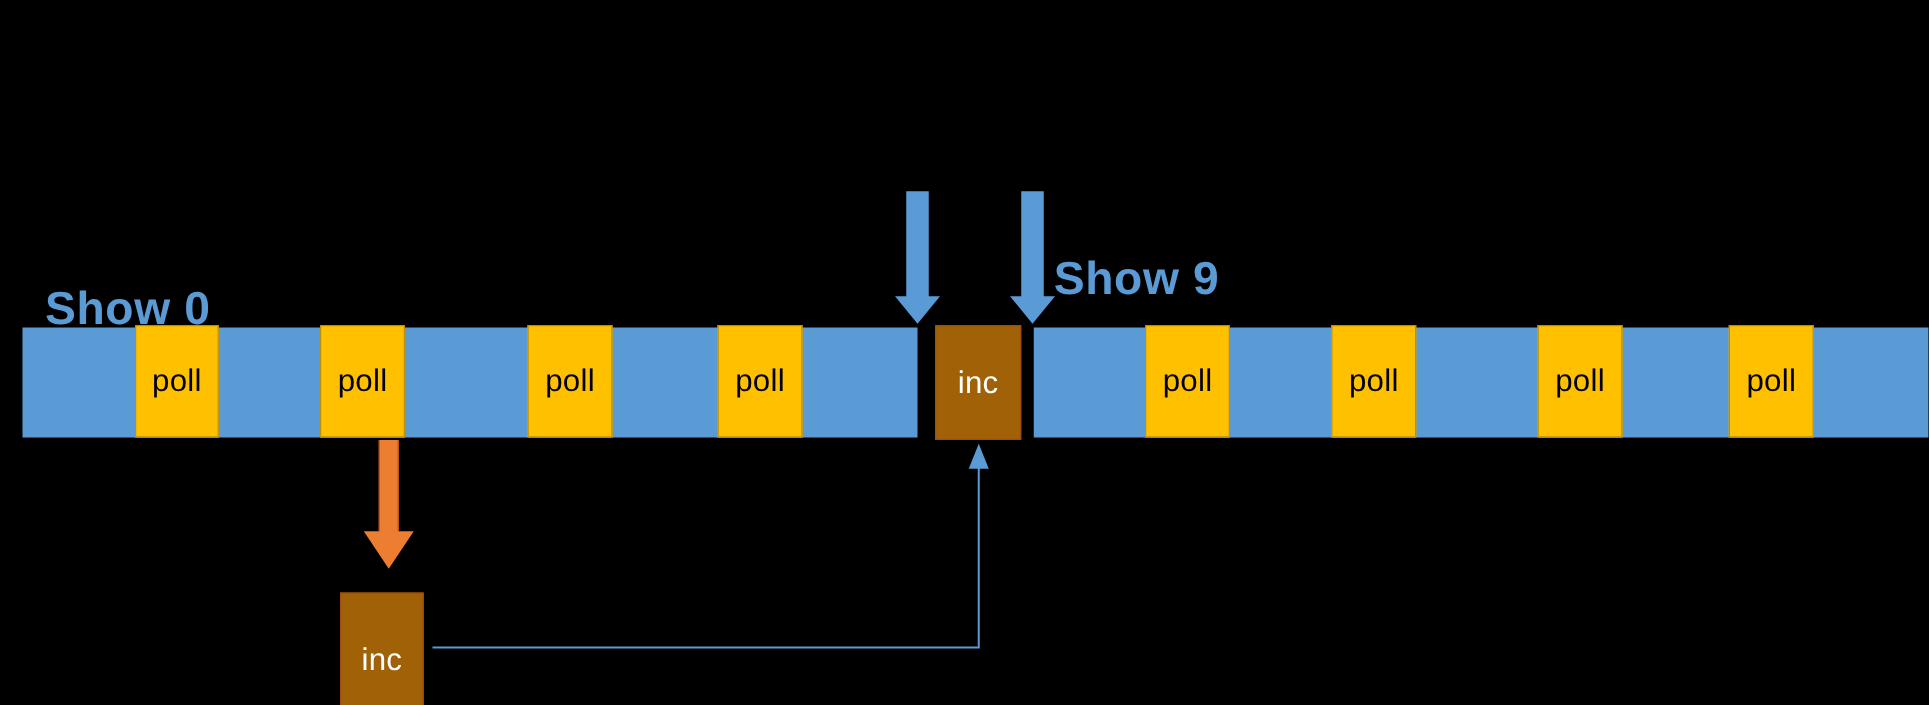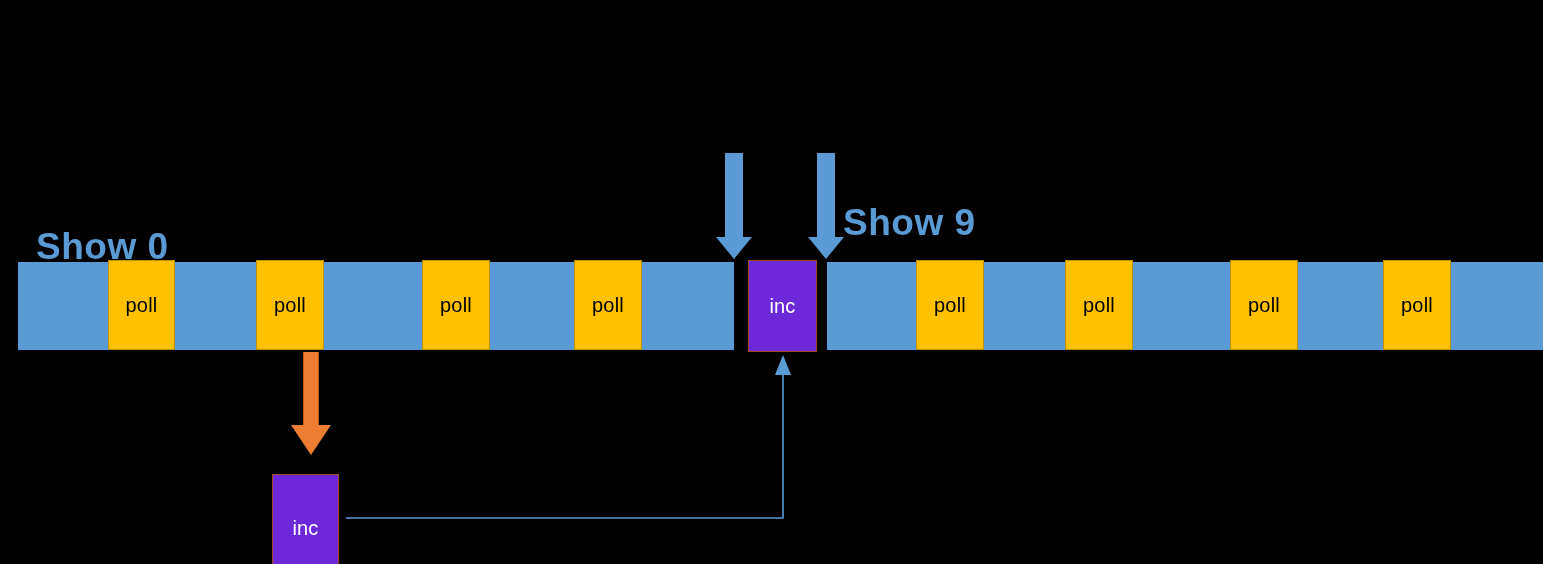--- a/index.html
+++ b/index.html
@@ -26,33 +26,33 @@
     box-sizing: border-box;
   }
 
   
   .seg {
     position: absolute;
     box-sizing: border-box;
     display: flex;
     align-items: center;
     justify-content: center;
-    font-size: 20px;
+    font-size: 25px;
     line-height: 1;
     letter-spacing: 0.2px;
   }
   .seg.poll {
     top: 260px;
     height: 90px;
     background: #FFC000;
     border: 1.5px solid #BF9000;
     color: #000000;
   }
   .seg.inc {
-    background: #6d28d9;
+    background: #a16207;
     border: 1.5px solid #A14B13;
     color: #FFFFFF;
   }
   .seg.inc-inline {
     top: 260px;
     height: 92px;
   }
   .seg.inc-detached {
     top: 474px;
     height: 108px;

